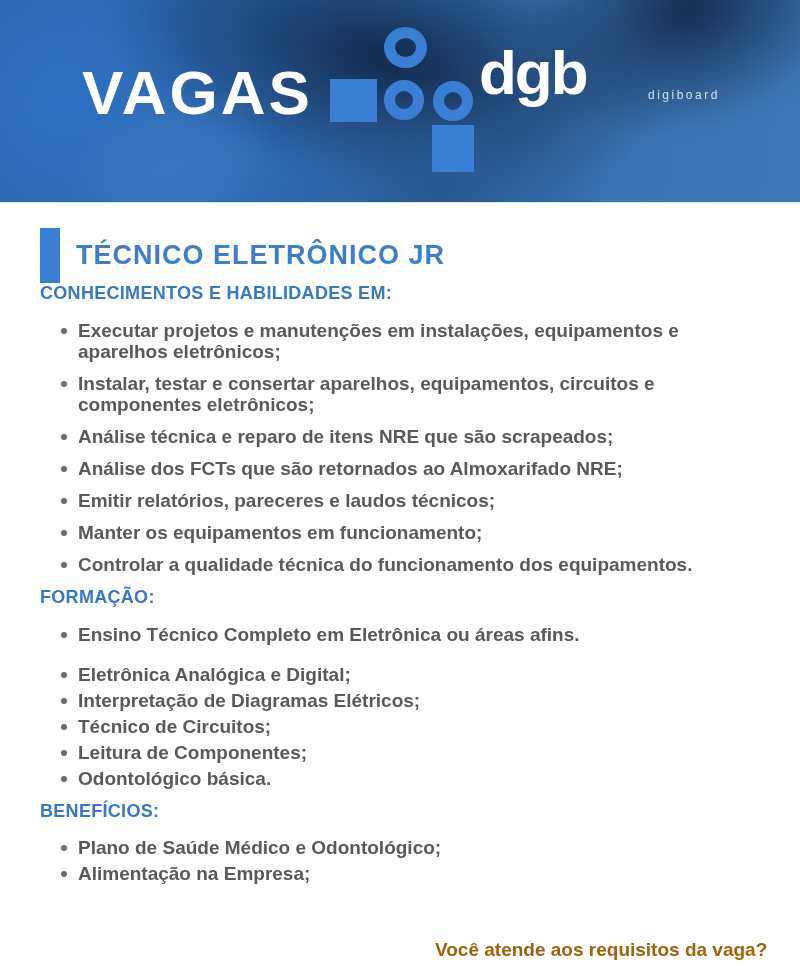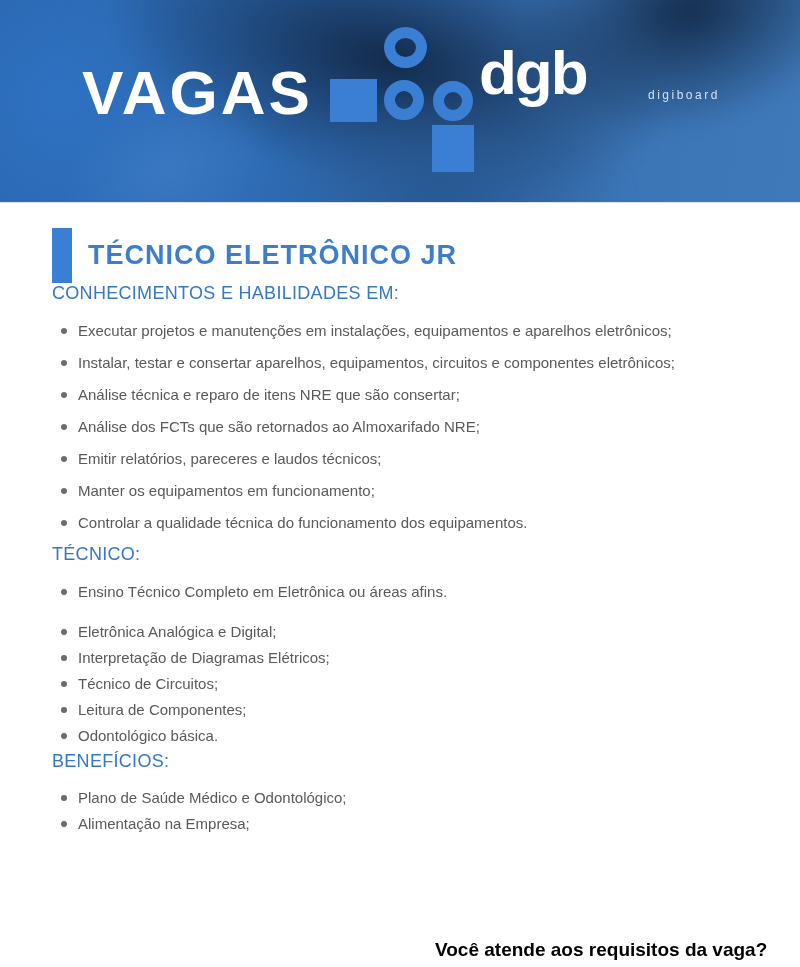--- a/index.html
+++ b/index.html
@@ -70,59 +70,59 @@
     font-size: 62px; font-weight: 700; line-height: 1;
     letter-spacing: -2px; color: #ffffff;
   }
   .digiboard-label {
     position: absolute; left: 648px; top: 88px;
     font-size: 12px; font-weight: 400;
     letter-spacing: 2.5px; color: #d4e2f3;
   }
 
   
-  main { position: relative; padding: 25px 40px 0 52px; }
+  main { position: relative; padding: 25px 40px 0 40px; }
 
   .title-row { display: flex; align-items: center; height: 55px; }
   .accent-bar { width: 20px; height: 55px; background: #3b7fd4; margin-right: 16px; flex: 0 0 auto; }
   h1.job-title {
     margin: 0; font-size: 27px; font-weight: 800;
     letter-spacing: 1px; color: #3d7ecc;
   }
 
   h2.section-heading {
-    margin: 0; font-size: 18px; font-weight: 400;
+    margin: 0; font-size: 18px; font-weight: 700;
     letter-spacing: 0.3px; color: #3577c8; line-height: 21px;
   }
   .mt-conhecimentos { margin-top: 45px; }
   .mt-formacao      { margin-top: 15px; }
   .mt-cursos        { margin-top: 18px; }
   .mt-beneficios    { margin-top: 11px; }
 
   ul.bullet-list {
-    list-style: none; margin: 0; padding: 0;
-    color: #58595b; font-size: 15px;
+    list-style: none; margin: 12px; padding: 0;
+    color: #58595b; font-size: 19px; font-weight: bold;
   }
   ul.bullet-list li {
     position: relative; padding-left: 26px; line-height: 21px;
   }
   ul.bullet-list li::before {
     content: ""; position: absolute; left: 9px; top: 8px;
     width: 6px; height: 6px; border-radius: 50%; background: #6a6b6d;
   }
   ul.list-spaced { margin-top: 16px; }
   ul.list-spaced li { margin-bottom: 11px; }
   ul.list-tight  { margin-top: 19px; }
   ul.list-tight li { margin-bottom: 5px; }
   ul.list-benefits { margin-top: 15px; }
   ul.list-benefits li { margin-bottom: 5px; }
 
   .cta-question {
     position: absolute; left: 435px; top: 939px;
-    font-size: 19px; font-weight: 700; color: #000000;
+    font-size: 19px; font-weight: 700; color: #a16207;
     white-space: nowrap;
   }
 </style>
 </head>
 <body>
 
 <div class="page">
 
   <header class="hero">
     <div>
@@ -148,28 +148,28 @@
 
     <div class="title-row">
       <div class="accent-bar"></div>
       <h1 class="job-title">TÉCNICO ELETRÔNICO JR</h1>
     </div>
 
     <h2 class="section-heading mt-conhecimentos">CONHECIMENTOS E HABILIDADES EM:</h2>
     <ul class="bullet-list list-spaced">
       <li>Executar projetos e manutenções em instalações, equipamentos e aparelhos eletrônicos;</li>
       <li>Instalar, testar e consertar aparelhos, equipamentos, circuitos e componentes eletrônicos;</li>
-      <li>Análise técnica e reparo de itens NRE que são consertar;</li>
+      <li>Análise técnica e reparo de itens NRE que são scrapeados;</li>
       <li>Análise dos FCTs que são retornados ao Almoxarifado NRE;</li>
       <li>Emitir relatórios, pareceres e laudos técnicos;</li>
       <li>Manter os equipamentos em funcionamento;</li>
       <li>Controlar a qualidade técnica do funcionamento dos equipamentos.</li>
     </ul>
 
-    <h2 class="section-heading mt-formacao">TÉCNICO:</h2>
+    <h2 class="section-heading mt-formacao">FORMAÇÃO:</h2>
     <ul class="bullet-list list-spaced">
       <li>Ensino Técnico Completo em Eletrônica ou áreas afins.</li>
     </ul>
 
     <ul class="bullet-list list-tight">
       <li>Eletrônica Analógica e Digital;</li>
       <li>Interpretação de Diagramas Elétricos;</li>
       <li>Técnico de Circuitos;</li>
       <li>Leitura de Componentes;</li>
       <li>Odontológico básica.</li>

